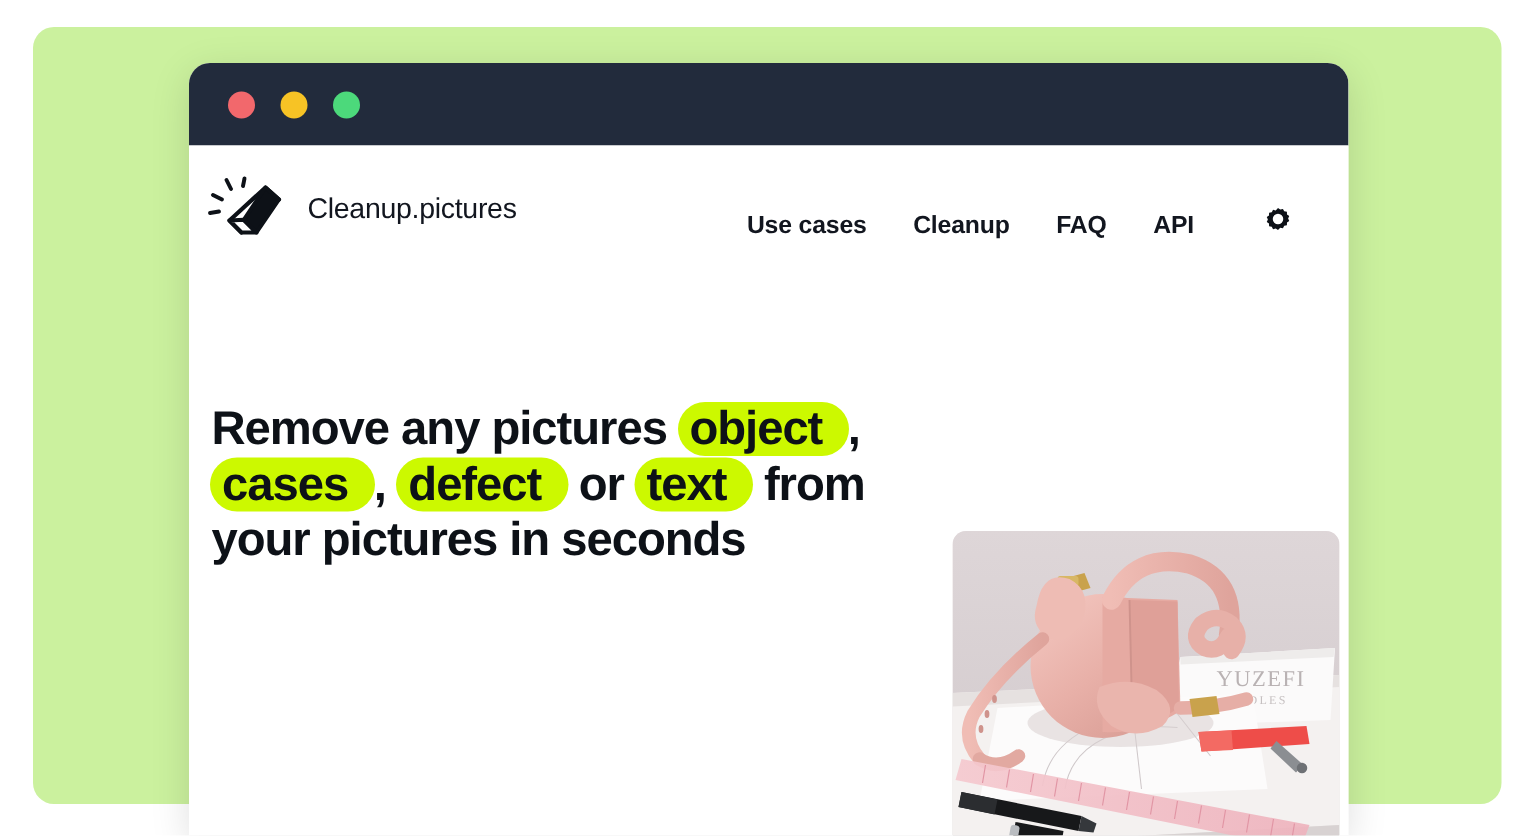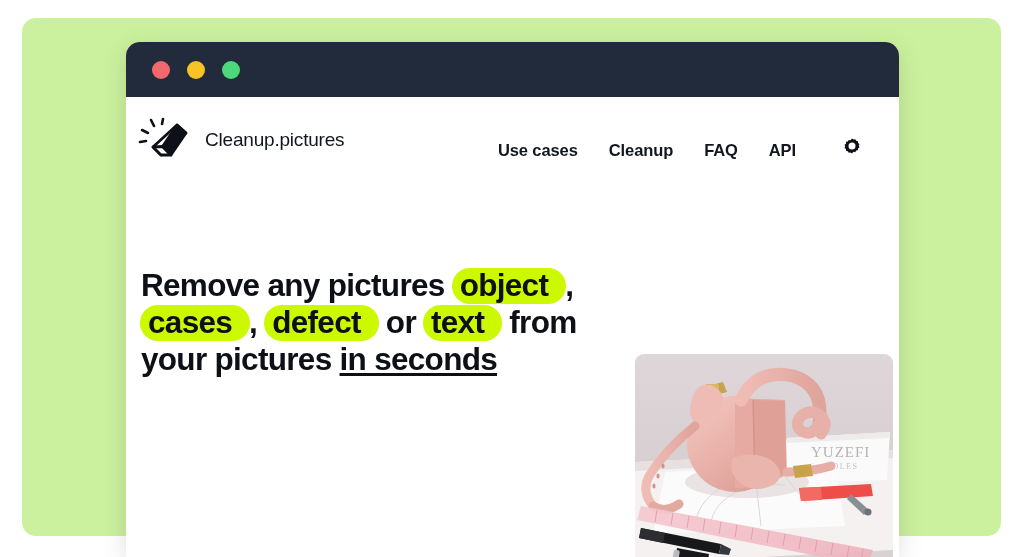--- a/index.html
+++ b/index.html
@@ -129,21 +129,21 @@
     letter-spacing: -0.7px;
   }
   .hl {
     background: #ccf900;
     border-radius: 999px;
     padding: 1px 18px 3px 8px;
     display: inline-block;
     line-height: 1.02;
     margin: 0 -1px;
   }
-  .ul { text-decoration: underline; text-decoration-thickness: 3px; text-underline-offset: 3px; }
+  .ul { text-decoration-thickness: 3px; text-underline-offset: 3px; }
 
   
   .hero-photo {
     position: absolute;
     left: 509px;
     top: 171px;
     width: 258px;
     height: 237px;
     border-radius: 9px;
     overflow: hidden;

